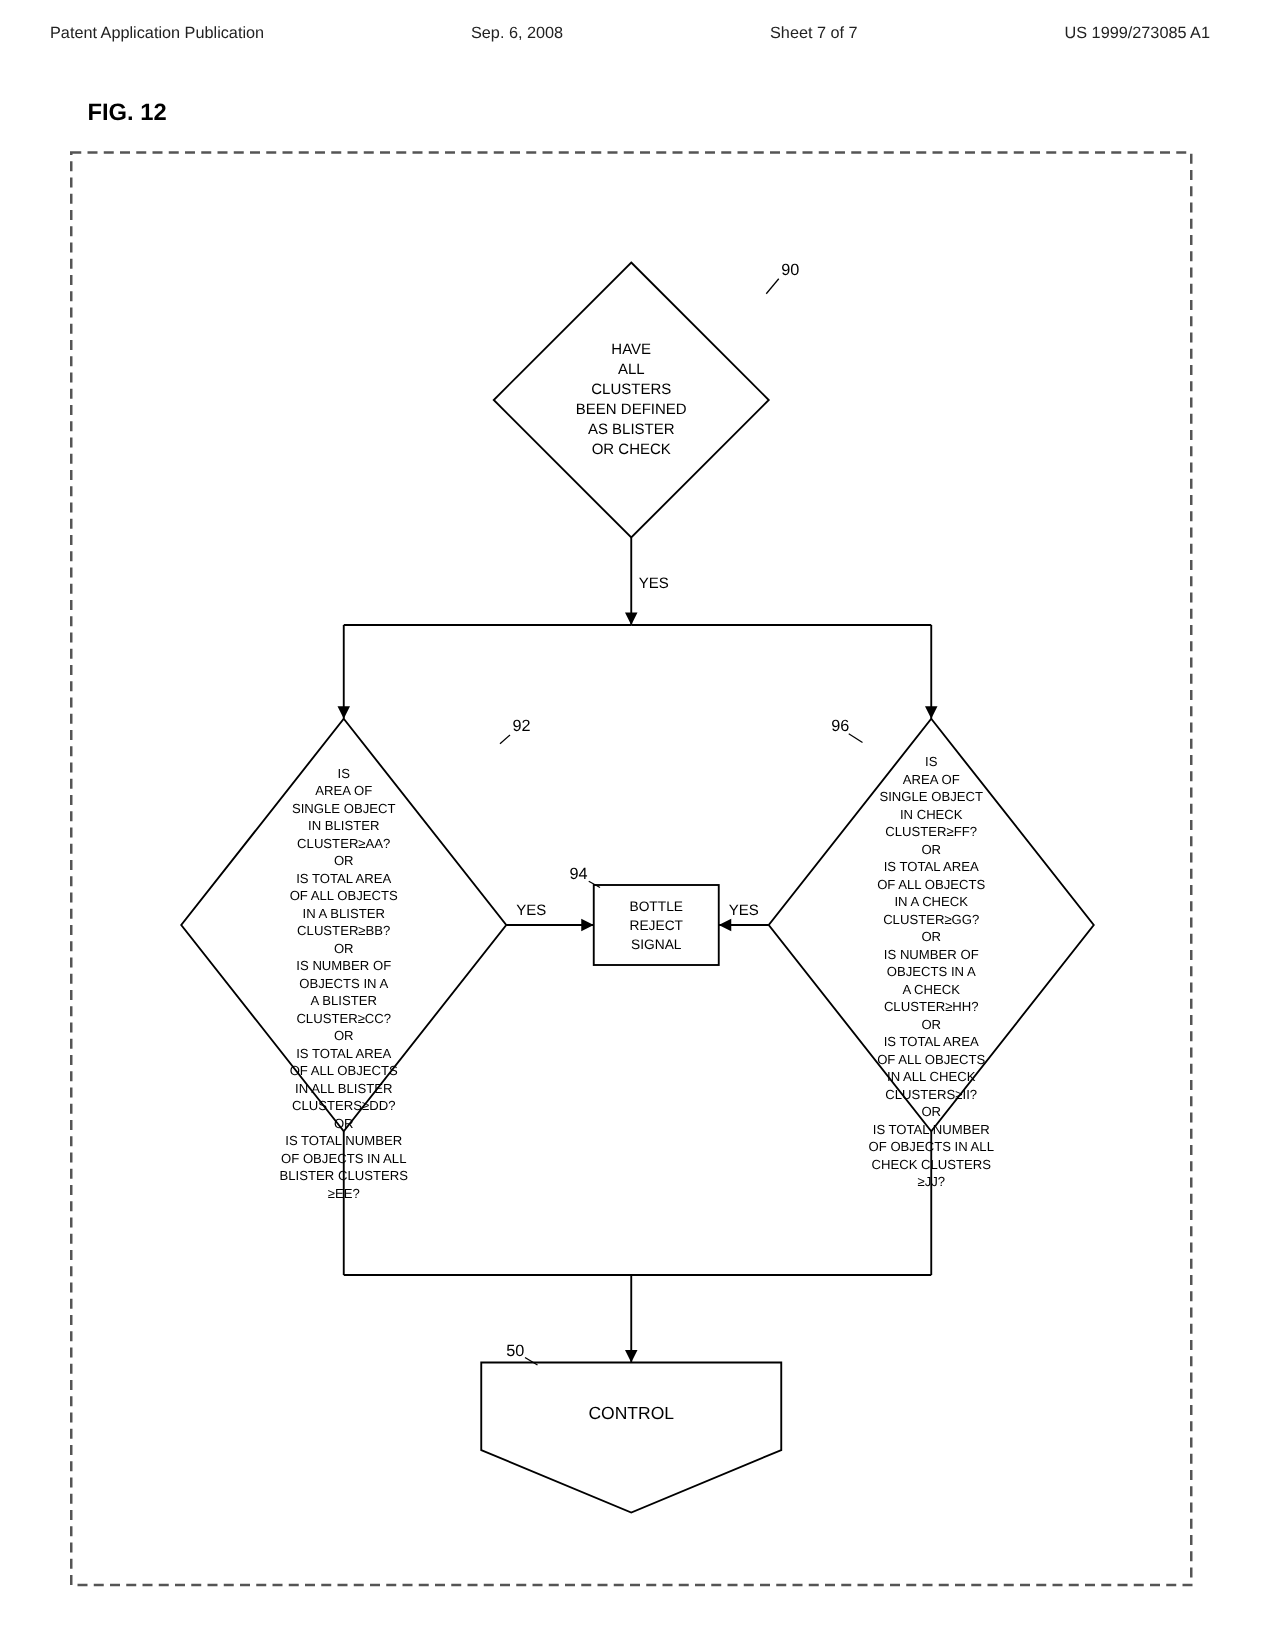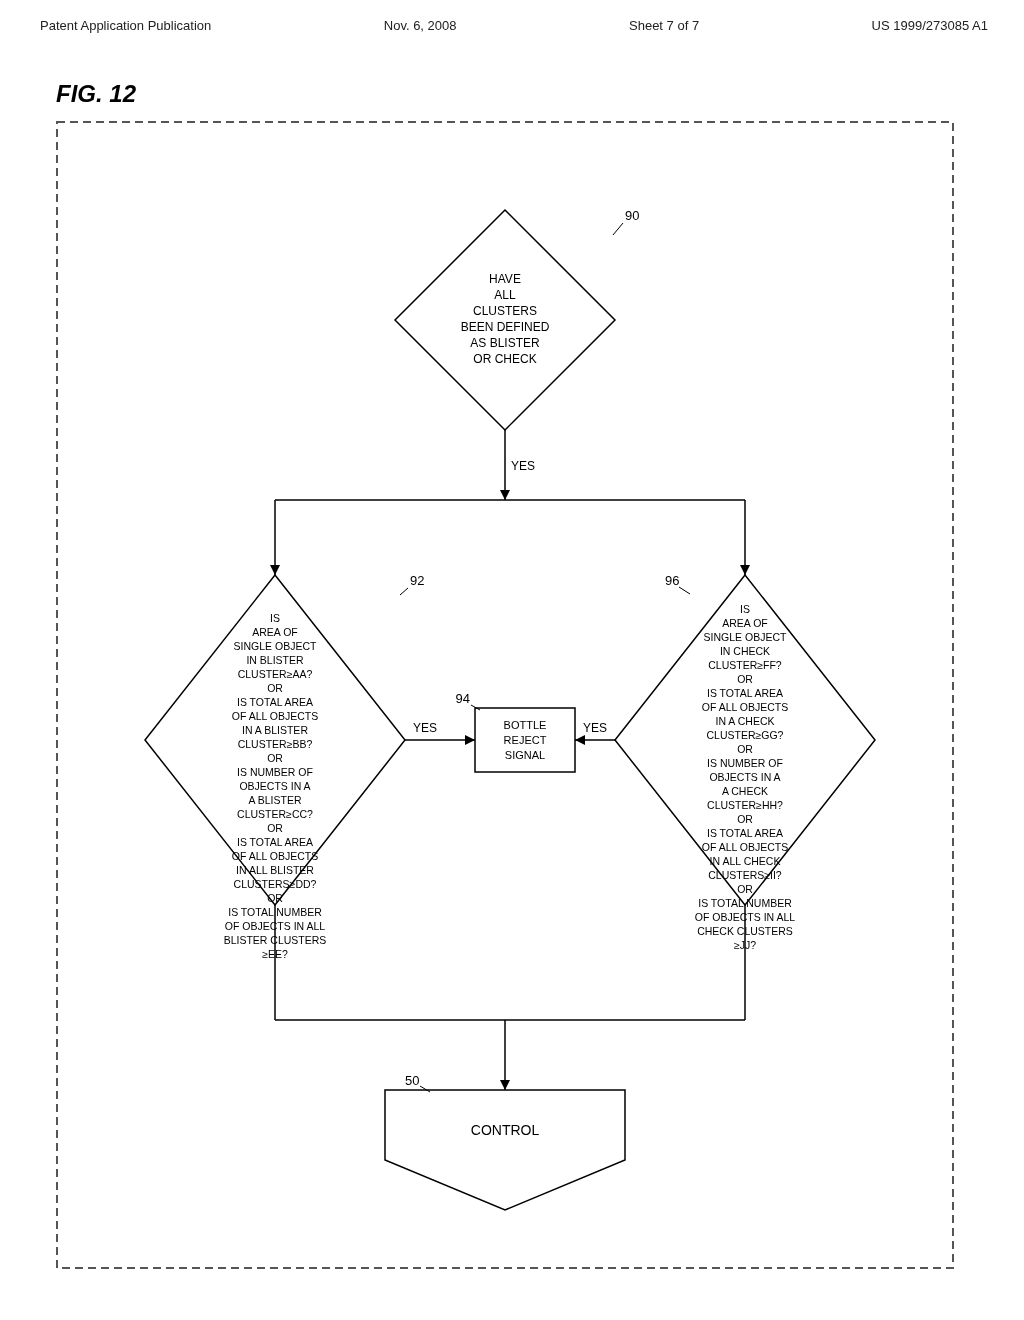--- a/index.html
+++ b/index.html
@@ -10,50 +10,49 @@
       font-family: Arial, sans-serif;
       overflow: hidden;
       position: relative;
     }
 
     
     .header {
       display: flex;
       justify-content: space-between;
       align-items: center;
-      padding: 18px 36px 10px 40px;
+      padding: 18px 56px 10px 40px;
       font-size: 13px;
       color: #222;
     }
 
     
     .fig-label {
       position: absolute;
       top: 80px;
-      left: 56px;
-      font-size: 24px;
+      left: 70px;
+      font-size: 19px;
       font-weight: bold;
-      font-style: italic;
     }
 
     
     .diagram-svg {
       position: absolute;
       top: 120px;
       left: 55px;
       width: 900px;
       height: 1150px;
     }
   </style>
 </head>
 <body>
 
 <div class="header">
   <span>Patent Application Publication</span>
-  <span>Nov. 6, 2008</span>
+  <span>Sep. 6, 2008</span>
   <span>Sheet 7 of 7</span>
   <span>US 1999/273085 A1</span>
 </div>
 
 <div class="fig-label">FIG. 12</div>
 
 <svg class="diagram-svg" viewBox="0 0 900 1150" xmlns="http://www.w3.org/2000/svg">
 
   <rect x="2" y="2" width="896" height="1146" fill="none" stroke="#555" stroke-width="2" stroke-dasharray="8,5"></rect>
 

